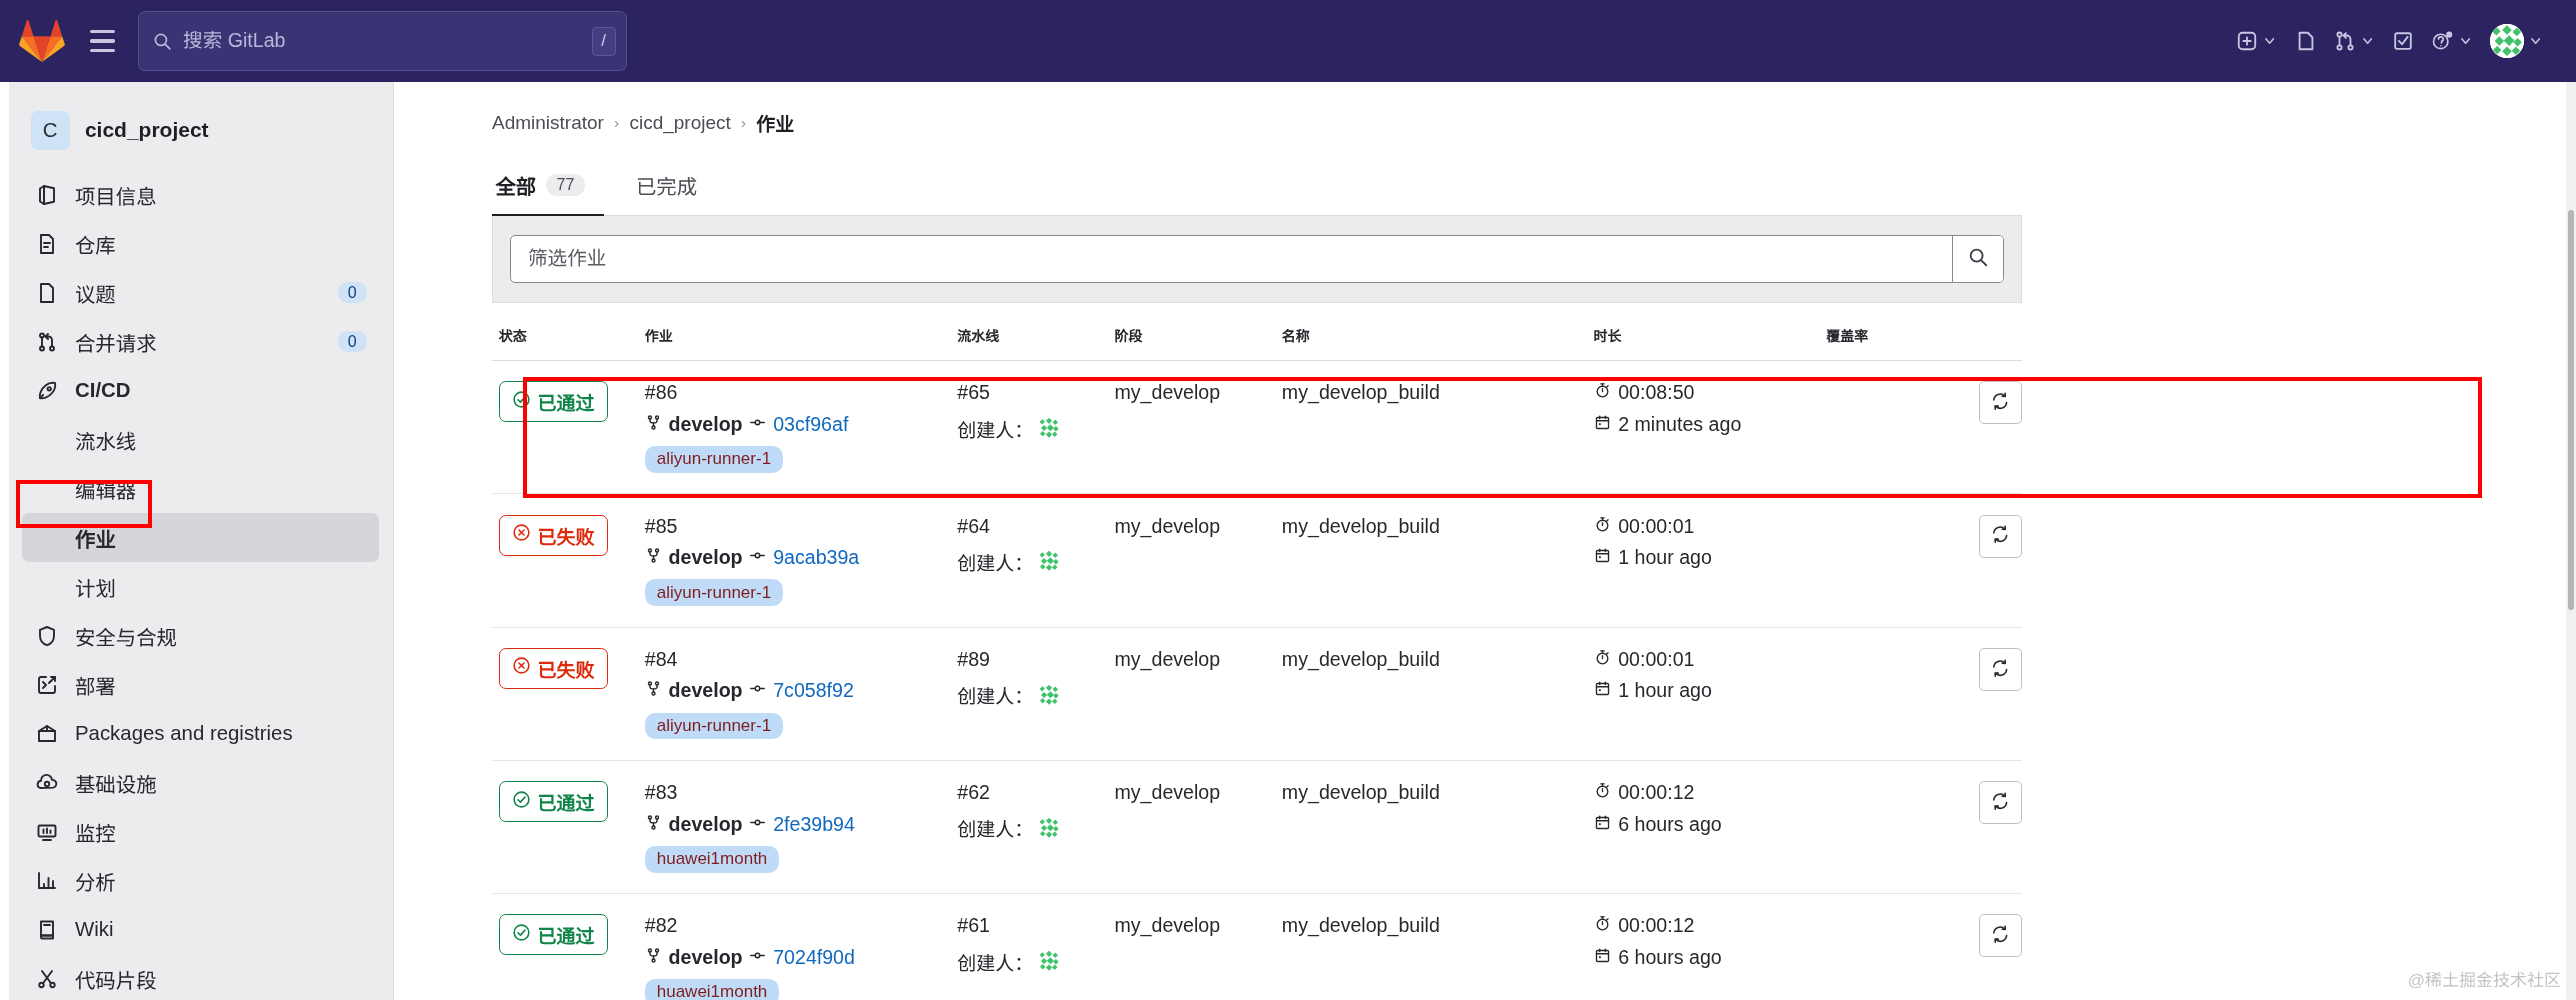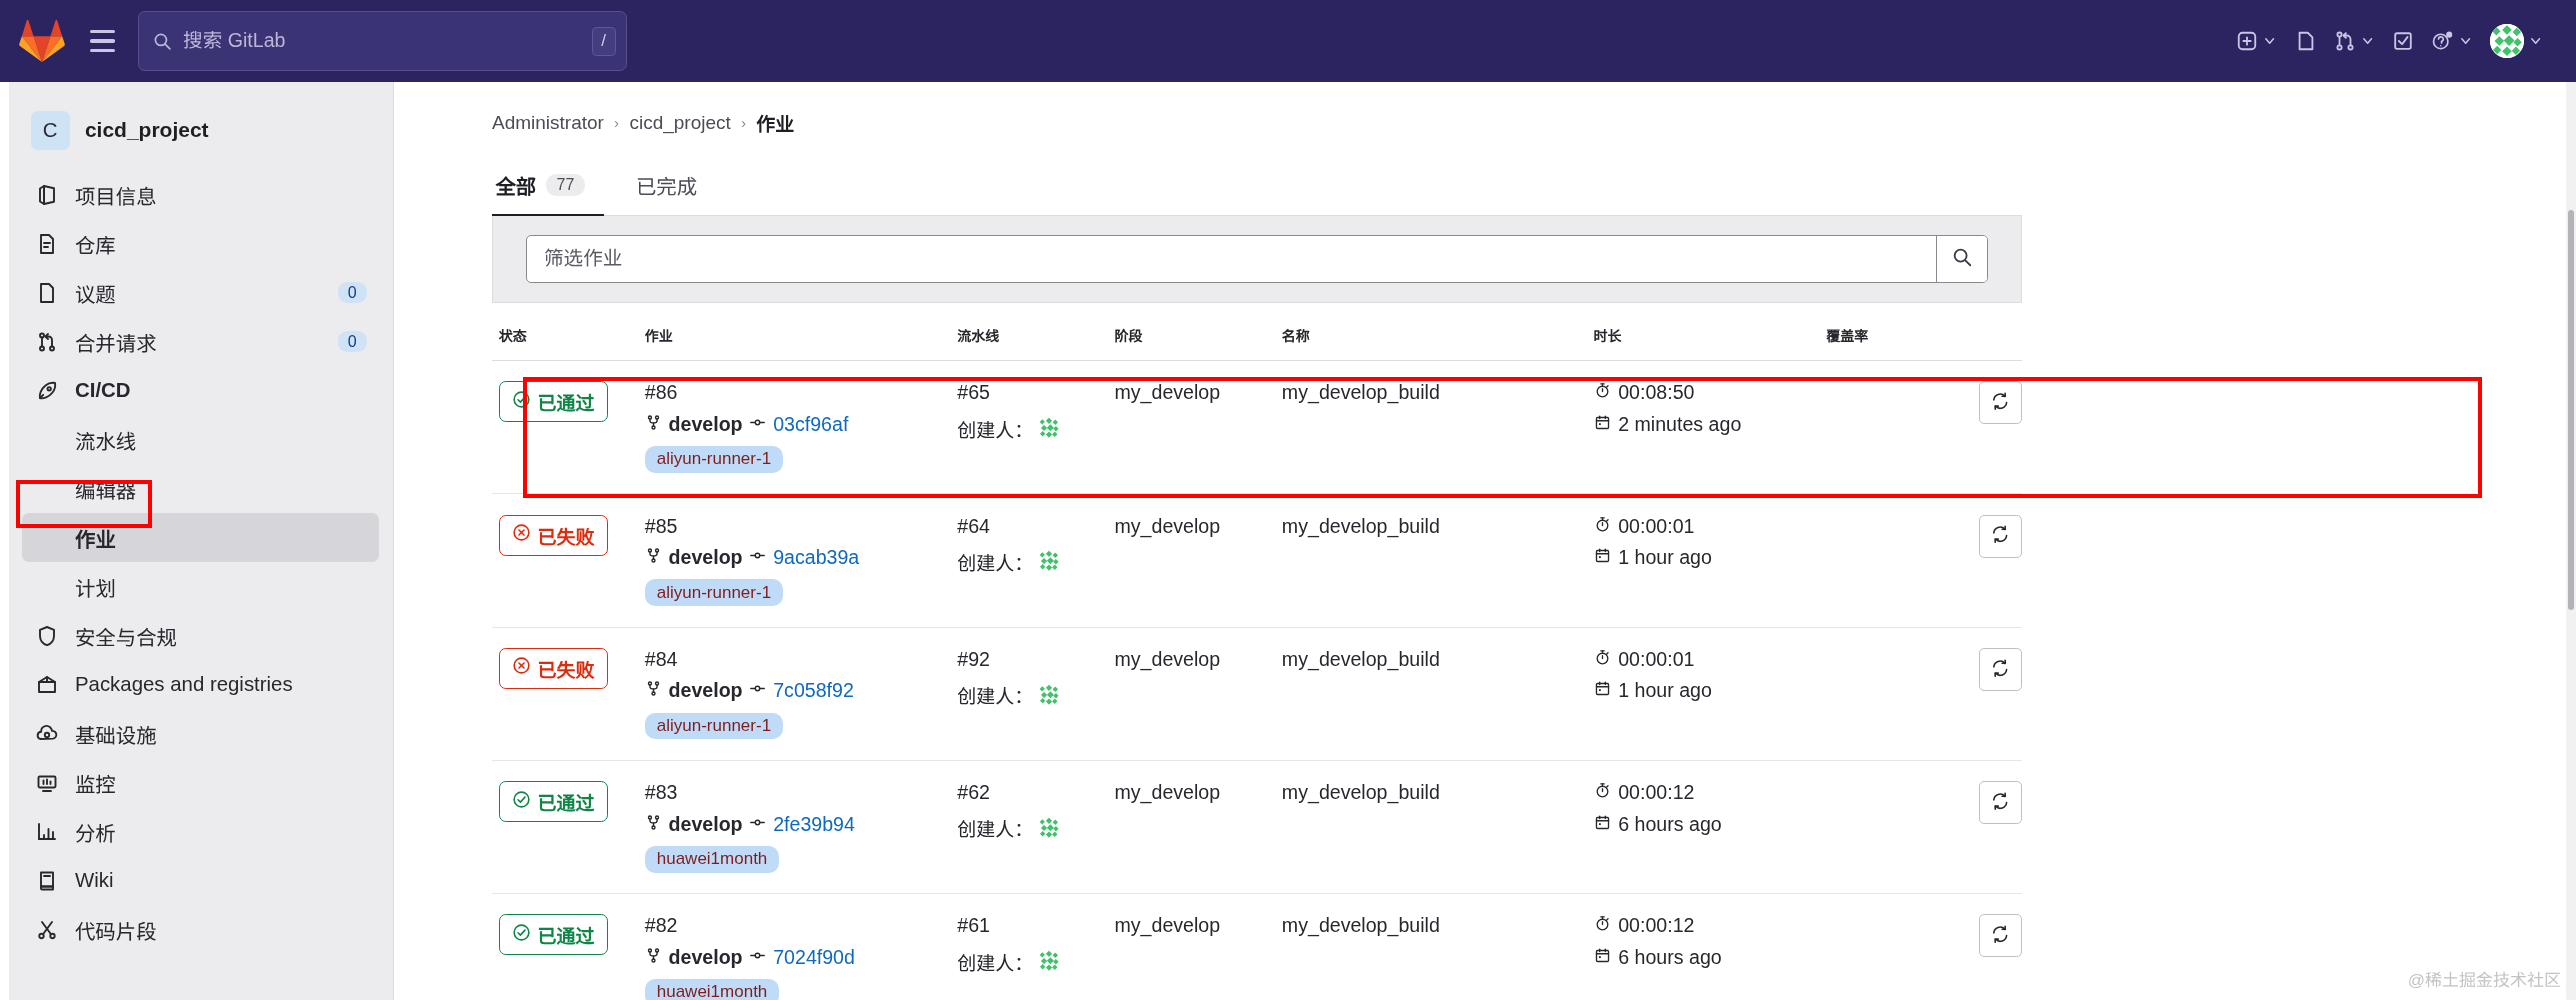--- a/index.html
+++ b/index.html
@@ -157,21 +157,21 @@
     background: #ececef; color: #4d4c55;
     font-size: 16px; font-weight: normal;
     border-radius: 10.2px; padding: 1.7px 10.2px;
   }
 
   
   .filterbar {
     background: #ececef;
     border: 0.9px solid #dcdcde;
     border-top: none;
-    padding: 19px 33px;
+    padding: 19px 17px;
     display: flex;
   }
   .filter-wrap {
     flex: 1 1 auto; display: flex;
     border: 0.9px solid #89888d; border-radius: 5.1px;
     background: #ffffff; overflow: hidden;
     height: 48px;
   }
   .filter-input {
     flex: 1 1 auto;
@@ -485,20 +485,31 @@
           <span class="sb-ico">
             <svg width="24" height="24" viewBox="0 0 24 24" fill="none" stroke="#28272d" stroke-width="1.9" stroke-linecap="round" stroke-linejoin="round">
               <path d="M12 3l7 2.8v6c0 5-3.2 8.2-7 9.4-3.8-1.2-7-4.4-7-9.4v-6z"></path>
             </svg>
           </span>
           <span class="sb-label">安全与合规</span>
         </div>
         <div class="sb-item">
           <span class="sb-ico">
             <svg width="24" height="24" viewBox="0 0 24 24" fill="none" stroke="#28272d" stroke-width="1.9" stroke-linecap="round" stroke-linejoin="round">
+              <path d="M16 4h4v4"></path>
+              <path d="M20 4l-6 6"></path>
+              <path d="M20 13v5a2 2 0 0 1-2 2H6a2 2 0 0 1-2-2V6a2 2 0 0 1 2-2h5"></path>
+              <polyline points="8,9 11,12 8,15"></polyline>
+            </svg>
+          </span>
+          <span class="sb-label">部署</span>
+        </div>
+        <div class="sb-item">
+          <span class="sb-ico">
+            <svg width="24" height="24" viewBox="0 0 24 24" fill="none" stroke="#28272d" stroke-width="1.9" stroke-linecap="round" stroke-linejoin="round">
               <path d="M4 9l8-5 8 5v10H4z"></path>
               <line x1="4" y1="9" x2="20" y2="9"></line>
               <line x1="12" y1="4" x2="12" y2="9"></line>
             </svg>
           </span>
           <span class="sb-label">Packages and registries</span>
         </div>
         <div class="sb-item">
           <span class="sb-ico">
             <svg width="24" height="24" viewBox="0 0 24 24" fill="none" stroke="#28272d" stroke-width="1.9" stroke-linecap="round" stroke-linejoin="round">
@@ -790,21 +801,21 @@
                     </svg></span>
                   <span class="branch-name">develop</span>
                   <span><svg width="17" height="17" viewBox="0 0 24 24" fill="none" stroke="#28272d" stroke-width="2" stroke-linecap="round">
                       <circle cx="12" cy="12" r="3.1"></circle>
                       <line x1="2.5" y1="12" x2="8.9" y2="12"></line>
                       <line x1="15.1" y1="12" x2="21.5" y2="12"></line>
                     </svg></span>
                   <span class="sha-link">7c058f92</span>
                 </div><span class="runner-tag">aliyun-runner-1</span></td>
               <td class="col-pipeline">
-                <div class="pl-line1">#92</div>
+                <div class="pl-line1">#89</div>
                 <div class="pl-line2">
                   <span>创建人：</span>
                   <span class="mini-avatar"><svg width="22" height="22" viewBox="0 0 40 40">
                       <rect width="40" height="40" fill="#fff"></rect>
                       <g fill="#3fc26a">
                         <rect x="4" y="5" width="7" height="7" transform="rotate(45 7.5 8.5)"></rect>
                         <rect x="16" y="3" width="8" height="8" transform="rotate(45 20 7)"></rect>
                         <rect x="28" y="6" width="7" height="7" transform="rotate(45 31.5 9.5)"></rect>
                         <rect x="7" y="16" width="8" height="8" transform="rotate(45 11 20)"></rect>
                         <rect x="18" y="15" width="9" height="9" transform="rotate(45 22.5 19.5)"></rect>

